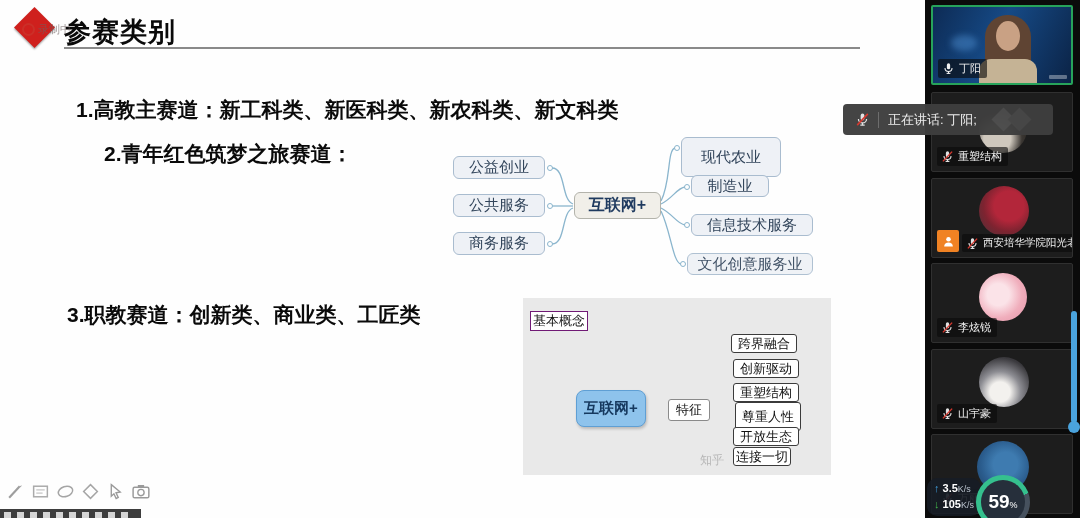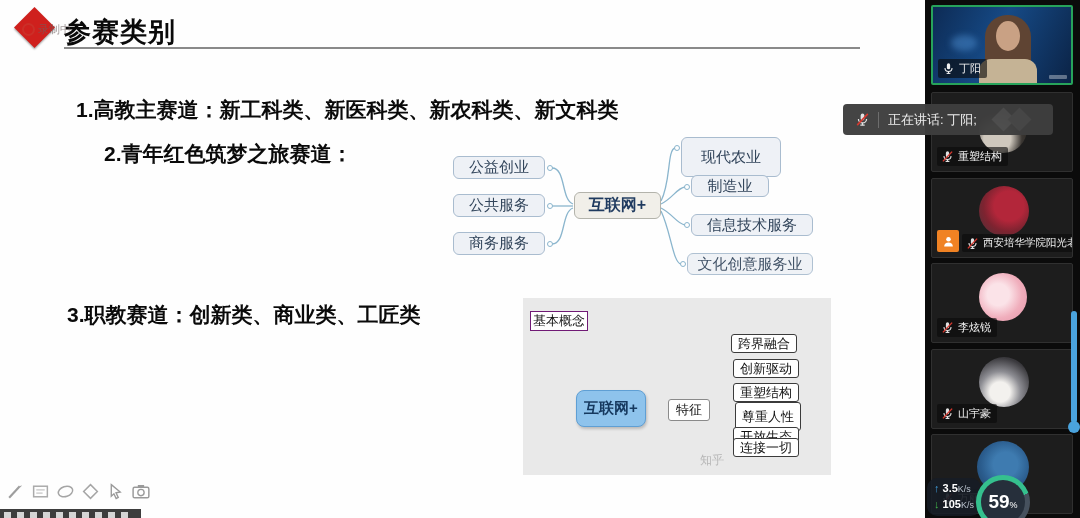--- a/index.html
+++ b/index.html
@@ -158,21 +158,21 @@
 
   <div class="m2-panel"></div>
   <div class="m2-box" style="left:530px;top:311px;width:58px;height:20px;border-width:1.5px;">基本概念</div>
   <div class="m2-box m2-center" style="left:576px;top:390px;width:70px;height:37px;">互联网+</div>
   <div class="m2-box m2-branch" style="left:668px;top:399px;width:42px;height:22px;">特征</div>
   <div class="m2-box m2-leaf" style="left:731px;top:334px;width:66px;height:19px;">跨界融合</div>
   <div class="m2-box m2-leaf" style="left:733px;top:359px;width:66px;height:19px;">创新驱动</div>
   <div class="m2-box m2-leaf" style="left:733px;top:383px;width:66px;height:19px;">重塑结构</div>
   <div class="m2-box m2-leaf" style="left:735px;top:402px;width:66px;height:29px;">尊重人性</div>
   <div class="m2-box m2-leaf" style="left:733px;top:427px;width:66px;height:19px;">开放生态</div>
-  <div class="m2-box m2-leaf" style="left:733px;top:438px;width:66px;height:19px;z-index:2;">连接一切</div>
+  <div class="m2-box m2-leaf" style="left:733px;top:447px;width:58px;height:19px;z-index:2;">连接一切</div>
   <div class="zhihu-wm">知乎</div>
 
   <div class="anno-toolbar">
     <svg width="19" height="19" viewBox="0 0 18 18">
         <line x1="3" y1="15" x2="13" y2="4" stroke="#9e9e9e" stroke-width="2"></line>
         <path d="M13 4l2-1-1 2z" fill="#9e9e9e"></path>
       </svg>
     <svg width="19" height="19" viewBox="0 0 18 18">
         <rect x="2.5" y="4" width="13" height="10" fill="none" stroke="#aaa" stroke-width="1.4"></rect>
         <line x1="5" y1="7.5" x2="13" y2="7.5" stroke="#bbb" stroke-width="1"></line>

